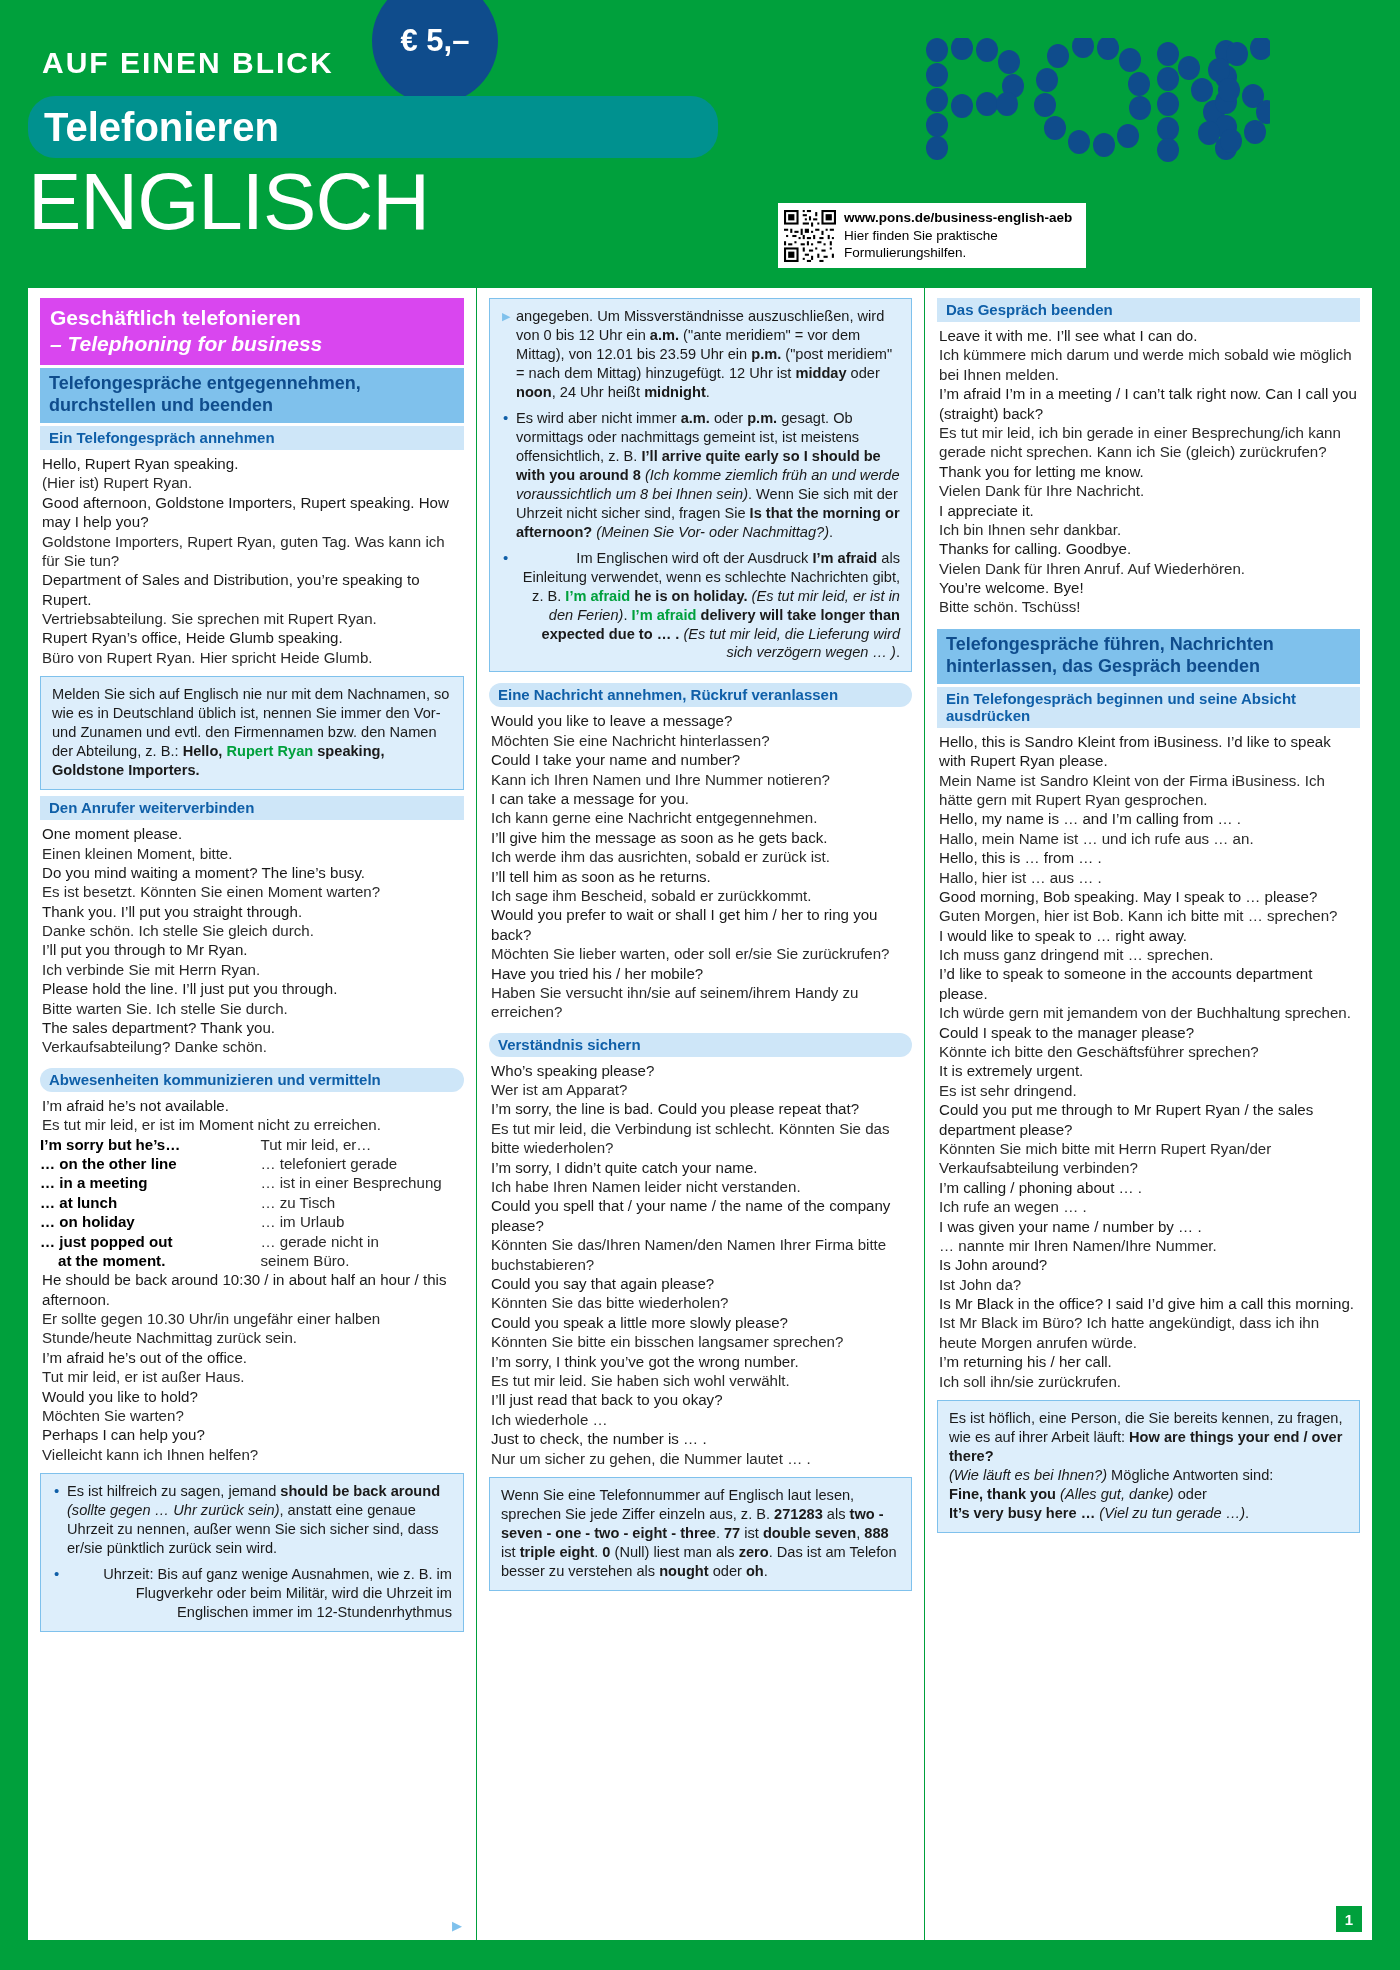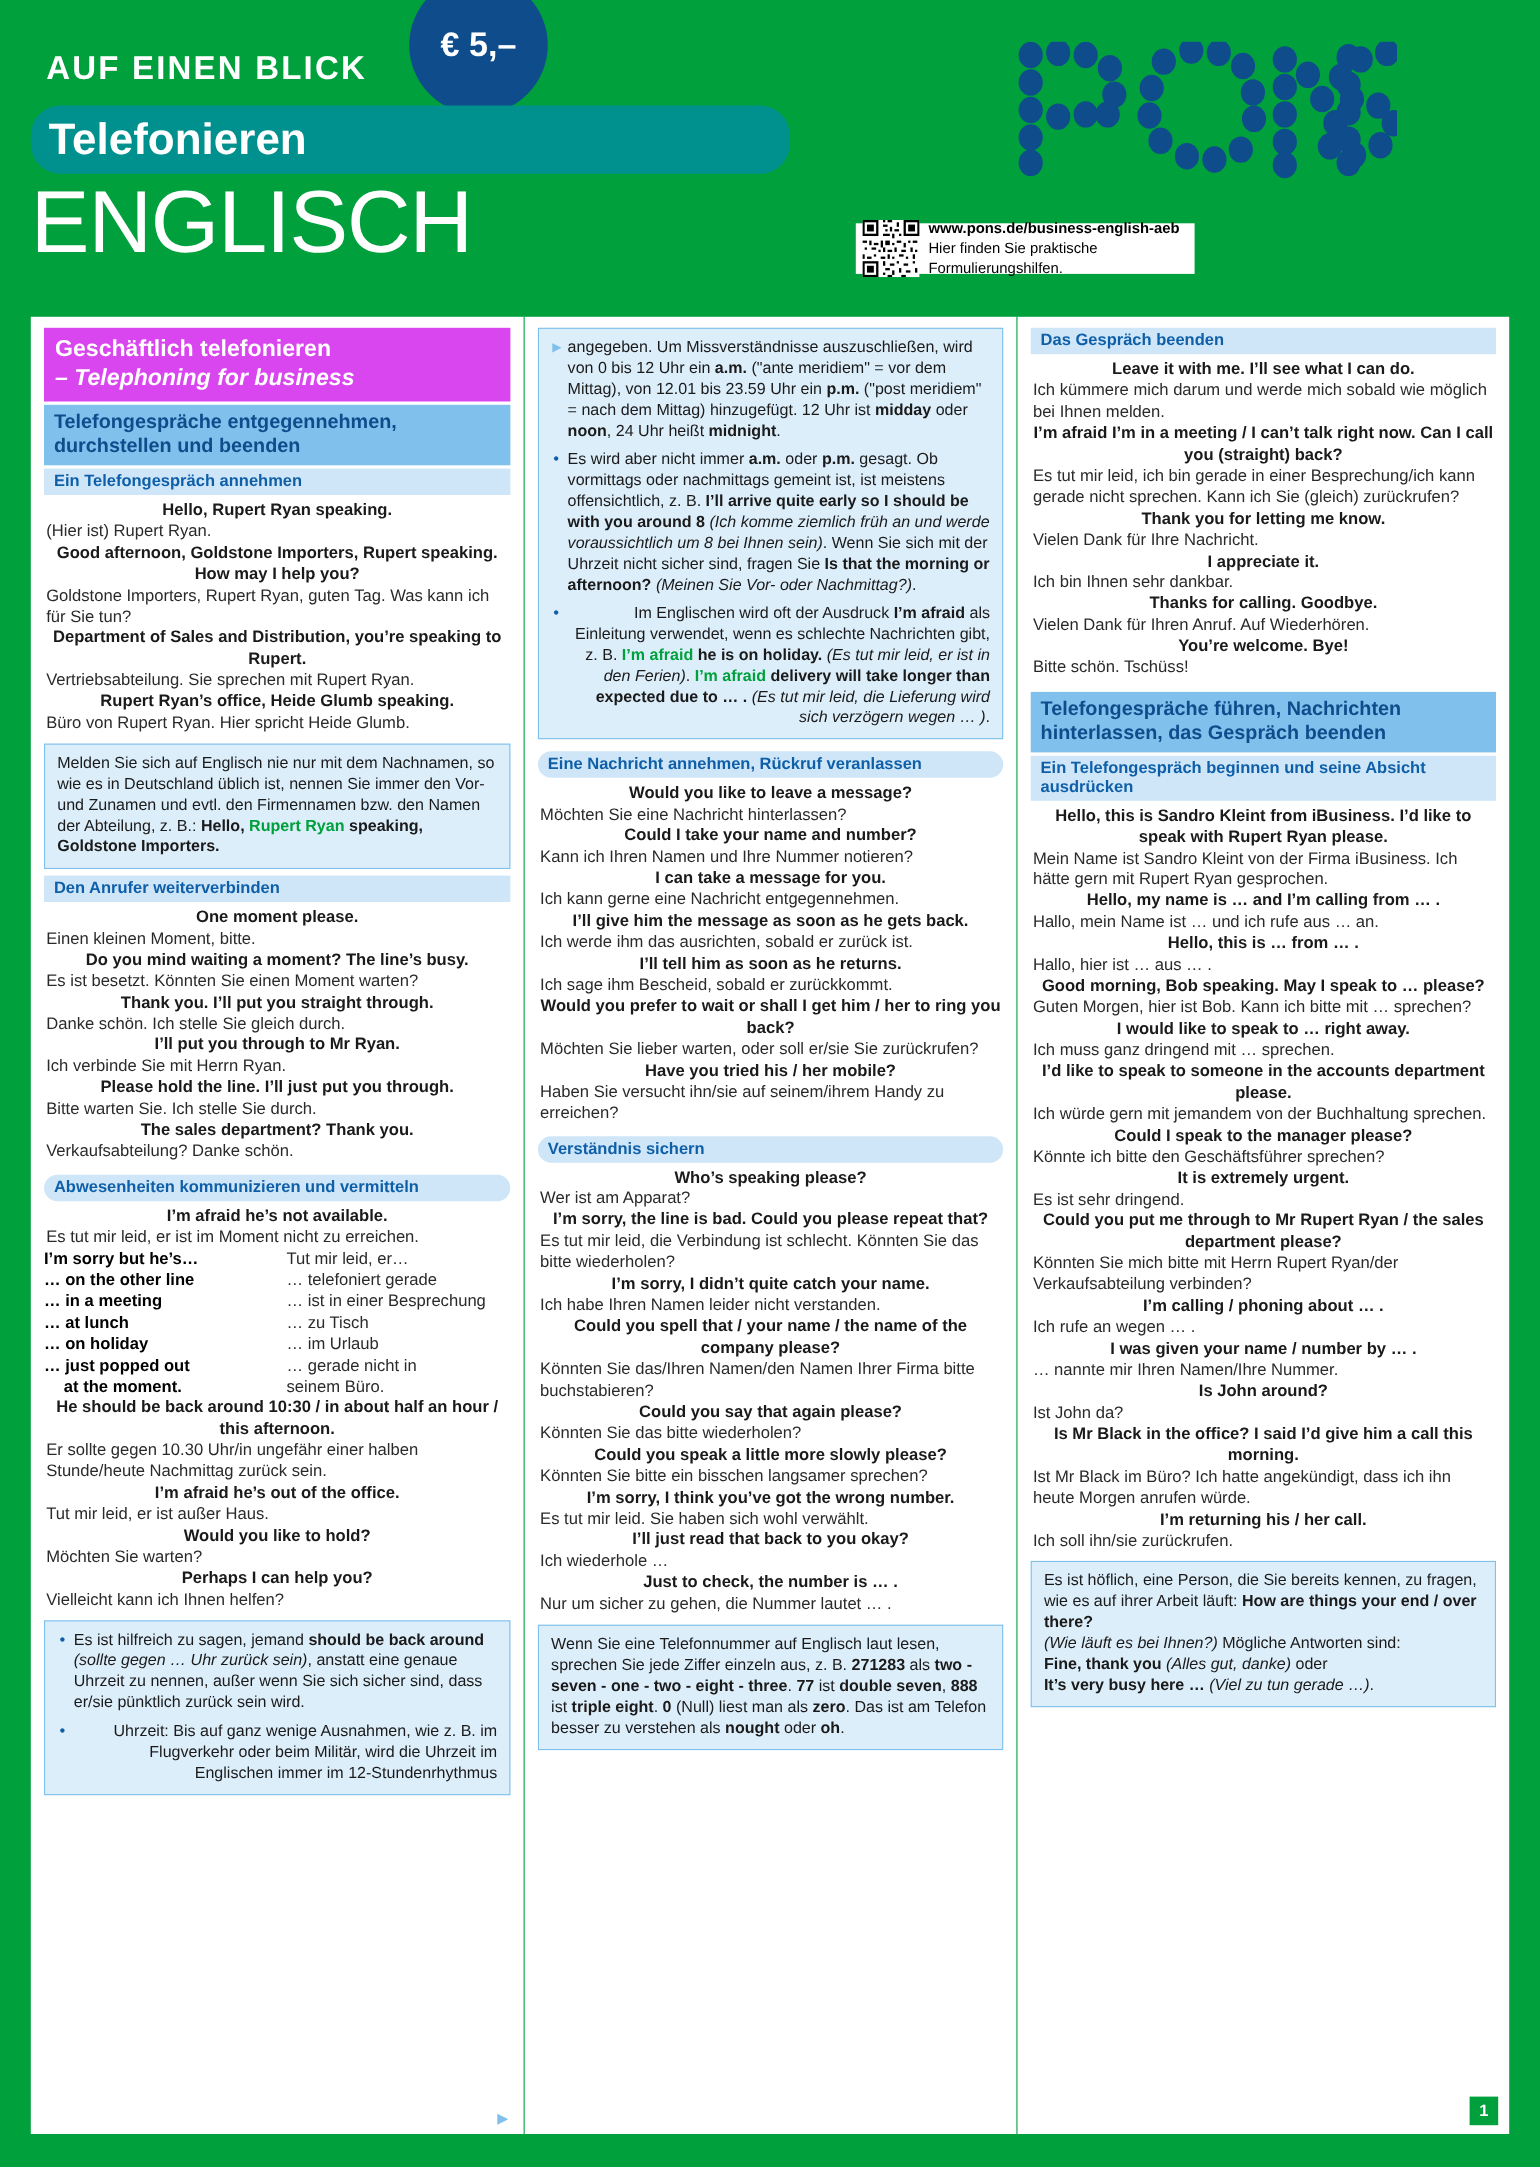--- a/index.html
+++ b/index.html
@@ -35,21 +35,21 @@
   .big-title {
     position: absolute; left: 28px; top: 162px;
     color: #fff; font-size: 80px; font-weight: 400; line-height: 1;
     letter-spacing: -1px;
   }
   
   .pons-logo { position: absolute; left: 925px; top: 38px; }
   
   .qr-box {
     position: absolute; left: 778px; top: 203px;
-    width: 308px; height: 46px; background: #fff;
+    width: 308px; height: 65px; background: #fff;
     display: flex; align-items: center; padding: 5px 6px;
   }
   .qr-code { width: 52px; height: 52px; flex: 0 0 52px; }
   .qr-text {
     margin-left: 8px; font-size: 13.5px; line-height: 1.32;
     color: #000; font-weight: 700;
   }
   .qr-text .l2, .qr-text .l3 { font-weight: 400; }
   
   .card {
@@ -78,21 +78,21 @@
   .h-sub {
     background: #CEE6F8; color: #0F5FA8; padding: 3px 9px 4px 9px;
     font-size: 15px; font-weight: 700;
     margin-bottom: 4px;
   }
   .h-sub.spaced { margin-top: 11px; border-radius: 12px; }
   .h-sec.spaced { margin-top: 12px; }
 
   
   .phrases { font-size: 15.1px; line-height: 1.285; color: #1A1A1A; padding: 0 2px; }
-  .en { font-weight: 700; text-align: center; }
+  .en { font-weight: 400; }
   .de { font-weight: 400; color: #2A2A2A; }
 
   
   .tbl { display: table; width: 100%; font-size: 15.1px; line-height: 1.285; }
   .tbl .row { display: table-row; }
   .tbl .c1, .tbl .c2 { display: table-cell; padding-right: 4px; }
   .tbl .c1 { width: 52%; font-weight: 700; }
   .tbl .c2 { width: 48%; font-weight: 400; color: #2A2A2A; }
   .tbl .c1.ind { padding-left: 18px; }
 

